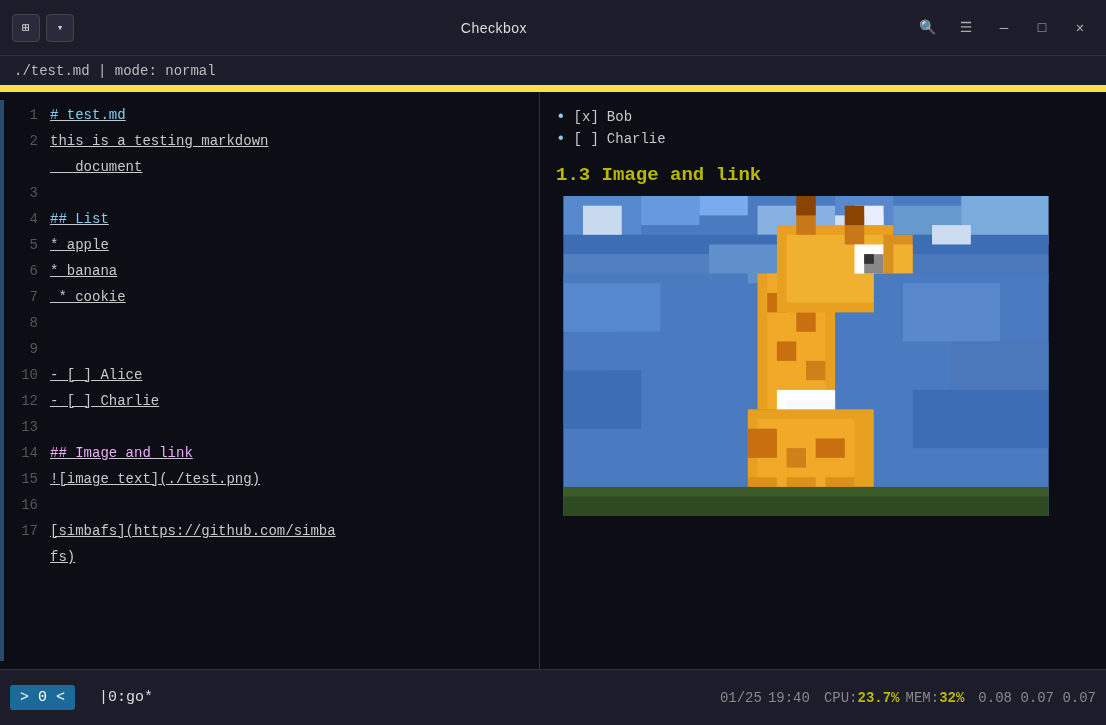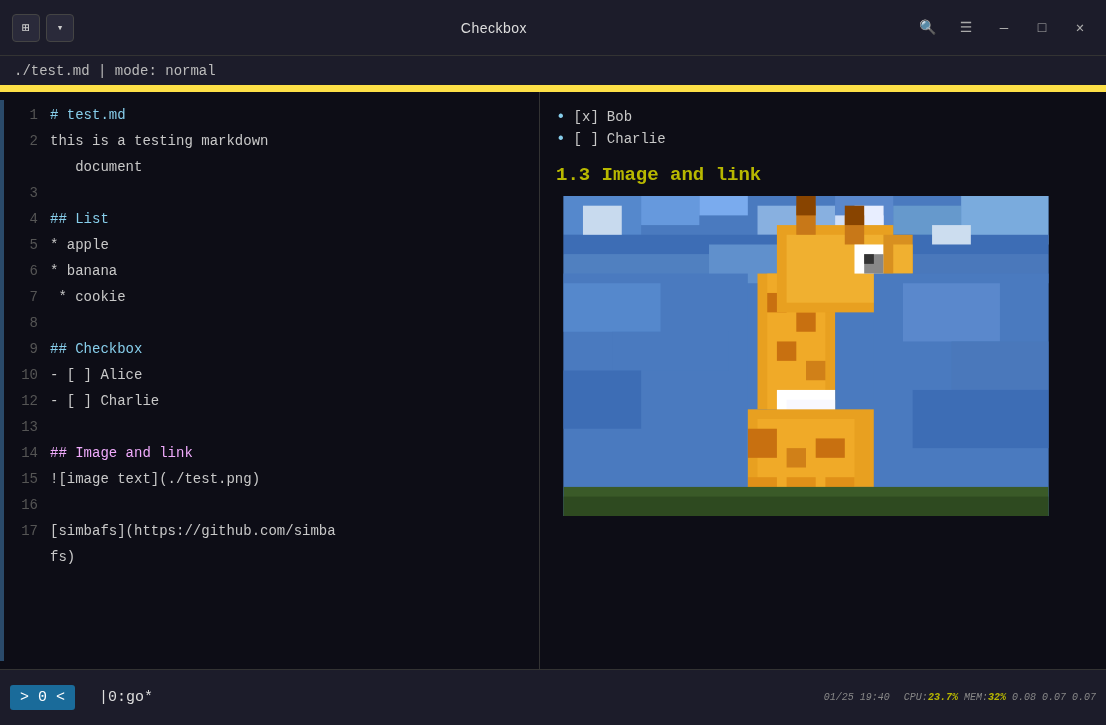--- a/index.html
+++ b/index.html
@@ -109,20 +109,21 @@
       font-size: 14px;
       user-select: none;
       padding-top: 2px;
     }
     .line-content {
       flex: 1;
       font-size: 14px;
       color: #c8c8c8;
       white-space: pre;
       padding-top: 2px;
+      text-decoration: underline;
     }
     .line-content .hash { color: #87ceeb; }
 
     
     #preview-pane {
       flex: 1;
       height: 100%;
       padding: 12px 16px;
       overflow: hidden;
       color: #c8c8c8;
@@ -187,23 +188,22 @@
       color: #ddd;
       font-size: 15px;
       padding: 4px 24px;
       font-family: 'Courier New', monospace;
     }
     #statusbar-right {
       display: flex;
       align-items: flex-start;
       gap: 6px;
       color: #888;
-      font-size: 10px;
+      font-size: 14px;
       font-family: 'Courier New', monospace;
-      font-style: italic;
     }
     .status-date { color: #888; }
     .status-cpu-label { color: #888; }
     .status-cpu-val { color: #b8b800; font-weight: bold; }
     .status-mem-label { color: #888; }
     .status-mem-val { color: #b8b800; font-weight: bold; }
     .status-load { color: #888; }
 
     
     #editor-left-border {
@@ -291,21 +291,20 @@
         <div class="code-line">
           <span class="line-num">7</span>
           <span class="line-content"> * cookie</span>
         </div>
         <div class="code-line">
           <span class="line-num">8</span>
           <span class="line-content"></span>
         </div>
         <div class="code-line">
           <span class="line-num">9</span>
-          <span class="line-content"><span style="color:#87ceeb;">## Checkbox</span></span>
         </div>
         <div class="code-line">
           <span class="line-num">10</span>
           <span class="line-content">- [ ] Alice</span>
         </div>
         <div class="code-line">
           <span class="line-num">12</span>
           <span class="line-content">- [ ] Charlie</span>
         </div>
         <div class="code-line">
@@ -438,21 +437,21 @@
   </div>
   <div id="statusbar-right">
     <span class="status-date">01/25</span>
     <span class="status-date">19:40</span>
     <span style="margin-left:8px;">
       <span class="status-cpu-label">CPU:</span><span class="status-cpu-val">23.7%</span>
     </span>
     <span style="margin-left:0;">
       <span class="status-mem-label">MEM:</span><span class="status-mem-val">32%</span>
     </span>
-    <span class="status-load" style="">
+    <span class="status-load" style="margin-left:8px;">
       <span>0.08</span>
       <span> </span>
       <span>0.07</span>
       <span> </span>
       <span>0.07</span>
     </span>
   </div>
 </div>
 
 </body></html>

